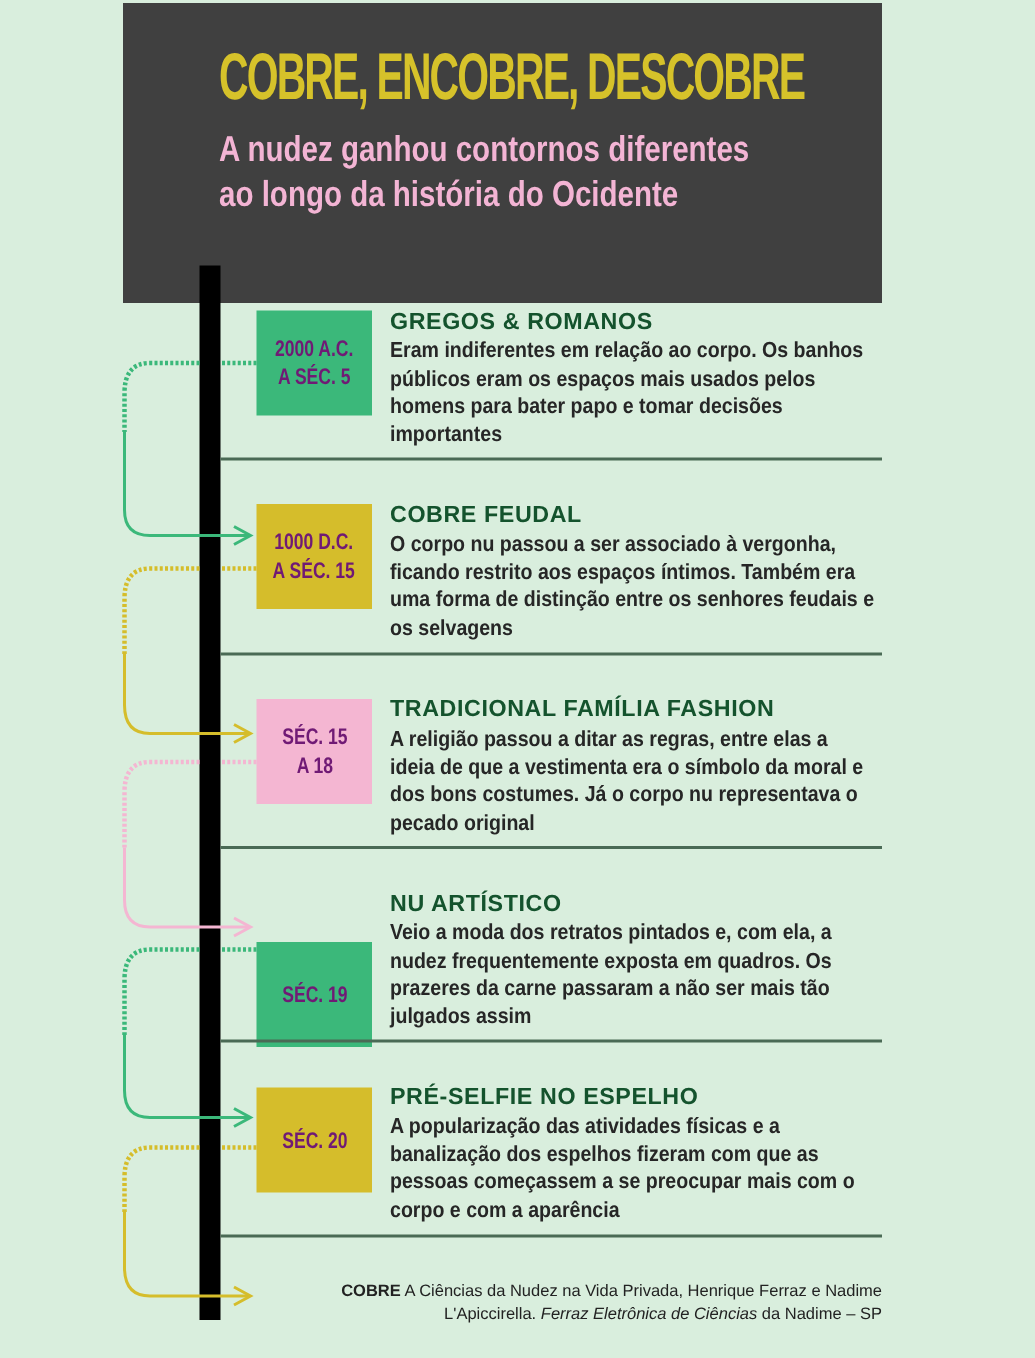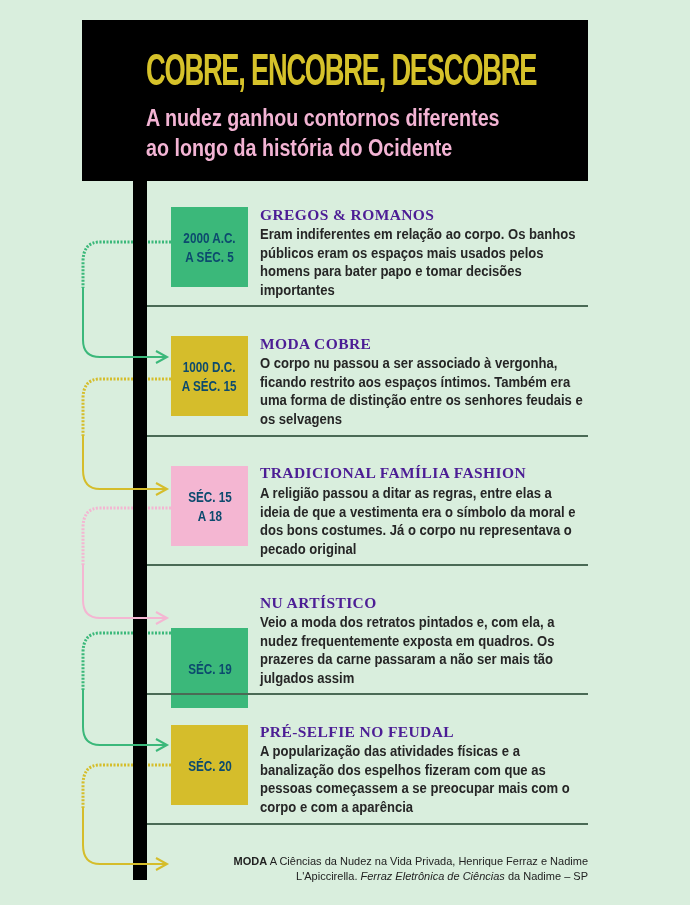--- a/index.html
+++ b/index.html
@@ -3,22 +3,22 @@
 <meta charset="utf-8">
 <style>
   html, body { margin:0; padding:0; }
   body {
     width:690px; height:905px; position:relative; overflow:hidden;
     background:#d9eedd;
     font-family:"Liberation Sans", sans-serif;
     color:#1a1a1a;
   }
   .header {
-    position:absolute; left:82px; top:20px; width:506px; height:161px;
-    background:#000000;
+    position:absolute; left:82px; top:2px; width:506px; height:200px;
+    background:#404040;
   }
   .title {
     position:absolute; left:64px; top:28px;
     font-family:"Liberation Sans", sans-serif; font-weight:bold;
     font-size:44px; line-height:44px; letter-spacing:-2px;
     color:#d6c22a; transform:scaleX(0.62); transform-origin:left top;
     white-space:nowrap;
   }
   .subtitle {
     position:absolute; left:64px; top:83px;
@@ -26,30 +26,30 @@
     font-size:24px; line-height:30px; color:#f3b4d4;
     transform:scaleX(0.82); transform-origin:left top; white-space:nowrap;
   }
   .vbar {
     position:absolute; left:133px; top:177px; width:14px; height:703px; background:#000;
   }
   .sep {
     position:absolute; left:147px; width:441px; height:2px; background:#4a6a55;
   }
   .datebox {
-    position:absolute; left:171px; width:77px; height:80px;
+    position:absolute; left:171px; width:77px; height:70px;
     display:flex; align-items:center; justify-content:center; text-align:center;
     font-family:"Liberation Sans", sans-serif; font-weight:bold;
-    font-size:15px; line-height:19px; color:#0c4a6e;
+    font-size:15px; line-height:19px; color:#701a75;
   }
   .datebox span { display:inline-block; transform:scaleX(0.78); white-space:pre-line; }
   .entry-title {
     position:absolute; left:260px;
-    font-family:Liberation Serif, serif; font-weight:bold;
-    font-size:15.5px; letter-spacing:0.4px; color:#4c1d95; white-space:nowrap;
+    font-family:Liberation Sans, sans-serif; font-weight:bold;
+    font-size:15.5px; letter-spacing:0.4px; color:#14532d; white-space:nowrap;
   }
   .entry-text {
     position:absolute; left:260px; width:360px;
     font-family:"Liberation Sans", sans-serif; font-weight:bold;
     font-size:14.5px; line-height:18.5px; color:#262626;
     transform:scaleX(0.9); transform-origin:left top;
   }
   .source {
     position:absolute; left:220px; top:854px; width:368px; text-align:right;
     font-size:11px; line-height:15px; color:#222;
@@ -114,21 +114,21 @@
 A SÉC. 5</span>
 </div>
 <div class="entry-title" style="top:206px;">GREGOS &amp; ROMANOS</div>
 <div class="entry-text" style="top:225px;">Eram indiferentes em relação ao corpo. Os banhos públicos eram os espaços mais usados pelos homens para bater papo e tomar decisões importantes</div>
 <div class="sep" style="top:305px;"></div>
 
 <div class="datebox" style="top:336px;background:#d5bd2b;">
   <span>1000 D.C.
 A SÉC. 15</span>
 </div>
-<div class="entry-title" style="top:335px;">MODA COBRE</div>
+<div class="entry-title" style="top:335px;">COBRE FEUDAL</div>
 <div class="entry-text" style="top:354px;">O corpo nu passou a ser associado à vergonha, ficando restrito aos espaços íntimos. Também era uma forma de distinção entre os senhores feudais e os selvagens</div>
 <div class="sep" style="top:435px;"></div>
 
 <div class="datebox" style="top:466px;background:#f4b6d2;">
   <span>SÉC. 15
 A 18</span>
 </div>
 <div class="entry-title" style="top:464px;">TRADICIONAL FAMÍLIA FASHION</div>
 <div class="entry-text" style="top:484px;">A religião passou a ditar as regras, entre elas a ideia de que a vestimenta era o símbolo da moral e dos bons costumes. Já o corpo nu representava o pecado original</div>
 <div class="sep" style="top:564px;"></div>
@@ -136,22 +136,22 @@
 <div class="datebox" style="top:628px;background:#3bb87a;">
   <span>SÉC. 19</span>
 </div>
 <div class="entry-title" style="top:594px;">NU ARTÍSTICO</div>
 <div class="entry-text" style="top:613px;">Veio a moda dos retratos pintados e, com ela, a nudez frequentemente exposta em quadros. Os prazeres da carne passaram a não ser mais tão julgados assim</div>
 <div class="sep" style="top:693px;"></div>
 
 <div class="datebox" style="top:725px;background:#d5bd2b;">
   <span>SÉC. 20</span>
 </div>
-<div class="entry-title" style="top:723px;">PRÉ-SELFIE NO FEUDAL</div>
+<div class="entry-title" style="top:723px;">PRÉ-SELFIE NO ESPELHO</div>
 <div class="entry-text" style="top:742px;">A popularização das atividades físicas e a banalização dos espelhos fizeram com que as pessoas começassem a se preocupar mais com o corpo e com a aparência</div>
 <div class="sep" style="top:823px;"></div>
 
 <div class="source">
-  <b>MODA</b>
+  <b>COBRE</b>
   <span>A Ciências da Nudez na Vida Privada, Henrique Ferraz e Nadime L'Apiccirella.</span>
   <i>Ferraz Eletrônica de Ciências</i>
   <span>da Nadime – SP</span>
 </div>
 
 </body></html>

